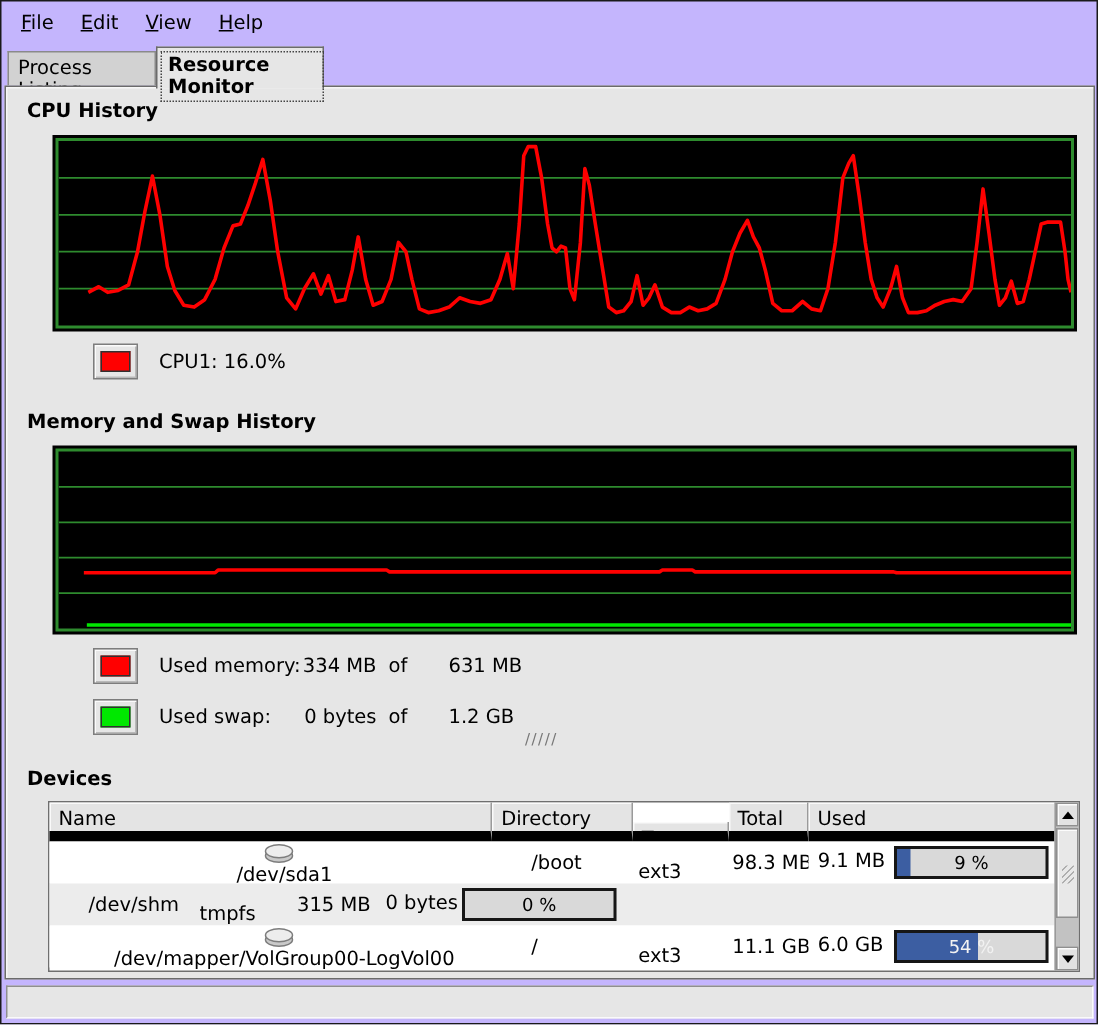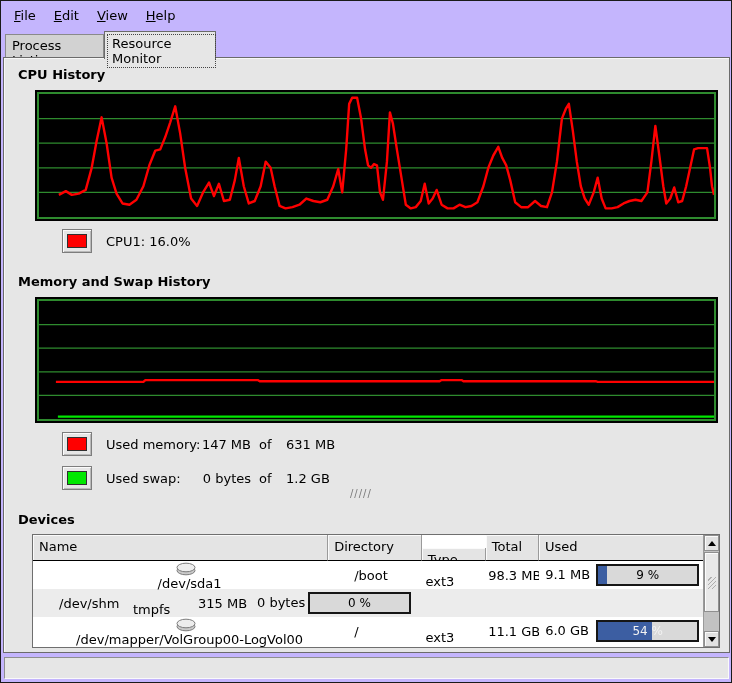--- a/index.html
+++ b/index.html
@@ -12,51 +12,51 @@
   .menu-item { display:block; padding:4px 9px; cursor:default; }
   .menu-item::first-letter { text-decoration:underline; }
 
   
   .tabs { position:absolute; left:2px; top:29px; right:2px; height:28px; }
   .tab { position:absolute; cursor:default; }
   .tab-inactive { left:2px; top:4px; width:99px; height:23px; background:#d2d2d2;
                   border:1px solid #8a8a8a; border-bottom:none; padding:3px 0 0 6px; }
   .tab-active { left:101px; top:1px; width:112px; height:28px; background:#e6e6e6;
                 border:1px solid #6b6b6b; border-bottom:none; z-index:3; padding:3px 0 0 3px; }
-  .tab-active .tab-label { display:inline-block; outline:1px dotted #444; padding:1px 4px; }
+  .tab-active .tab-label { display:inline-block; outline:1px dotted #444; padding:1px 4px;font-weight:bold; }
 
   
   .panel { position:absolute; left:2px; top:56px; width:727px; height:596px;
            border:1px solid #6b6b6b; background:#e6e6e6; box-shadow: inset 1px 1px 0 #f7f7f7; }
   .sect-title { position:absolute; font-weight:bold; }
 
   
   .graph { position:absolute; background:#000; padding:2px; }
   .plot  { position:relative; width:100%; height:100%; border:2px solid #2e8b2e; overflow:hidden; }
   .plot svg { position:absolute; left:0; top:0; width:100%; height:100%; }
 
   
   .legend-row { position:absolute; left:34px; height:24px; display:flex; align-items:center;padding-left:24px; }
   .swatch-btn { width:30px; height:24px; background:#e6e6e6; border:1px solid #7d7d7d;
                 box-shadow: inset 1px 1px 0 #fbfbfb, inset -1px -1px 0 #b9b9b9;
                 display:flex; align-items:center; justify-content:center; margin-right:14px; }
   .swatch-fill { width:20px; height:14px; border:1px solid #303030; }
   .legend-label { width:95px; }
   .legend-value { width:50px; text-align:right; }
   .legend-of { margin-left:8px; width:14px; }
-  .legend-total { margin-left:13px; }
+  .legend-total { margin-left:26px; }
 
   .pane-grip { position:absolute; left:346px; top:430px; color:#777; font-size:10px; letter-spacing:1px; }
 
   
   .tbl { position:absolute; left:28px; top:476px; width:688px; height:114px;
          border:1px solid #6f6f6f; background:#fff; display:flex; }
   .tbl-main { width:670px; display:flex; flex-direction:column; }
   .thead { display:flex; height:26px; }
-  .th { background:#e4e4e4; border-right:1px solid #9a9a9a; border-bottom:1px solid #000000;
+  .th { background:#e4e4e4; border-right:1px solid #9a9a9a; border-bottom:7px solid #000000;
         box-shadow: inset 1px 1px 0 #fafafa; padding:4px 0 0 6px; overflow:hidden; white-space:nowrap; }
   .c-name { width:306px; } .c-dir { width:97px; } .c-type { width:66px;margin-top:13px; } .c-total { width:55px; } .c-used { width:170px; border-right:none; }
   .trow { display:flex; height:28px; align-items:center; background:#fff; }
   .trow.alt { background:#ececec; }
   .td { overflow:hidden; white-space:nowrap; }
   .td-name { display:flex; align-items:center; padding-left:18px;flex-direction:column; }
   .td-name svg { margin-right:7px; flex:none; }
   .td-dir { padding-left:26px; }
   .td-type { padding-left:3px; }
   .td-total { padding-left:2px; }
@@ -140,21 +140,21 @@
             <polyline points="19,117.6 679,117.6" fill="none" stroke="#00e800" stroke-width="2.4" stroke-linejoin="round"></polyline>
           </svg>
         </div>
     </div>
 
     <div class="legend-row" style="top:374px;">
       <span class="swatch-btn">
         <span class="swatch-fill" style="background: rgb(255, 0, 0);"></span>
       </span>
       <span class="legend-label">Used memory:</span>
-      <span class="legend-value">147 MB</span>
+      <span class="legend-value">334 MB</span>
       <span class="legend-of">of</span>
       <span class="legend-total">631 MB</span>
     </div>
 
     <div class="legend-row" style="top:408px;">
       <span class="swatch-btn">
         <span class="swatch-fill" style="background: rgb(0, 232, 0);"></span>
       </span>
       <span class="legend-label">Used swap:</span>
       <span class="legend-value">0 bytes</span>

